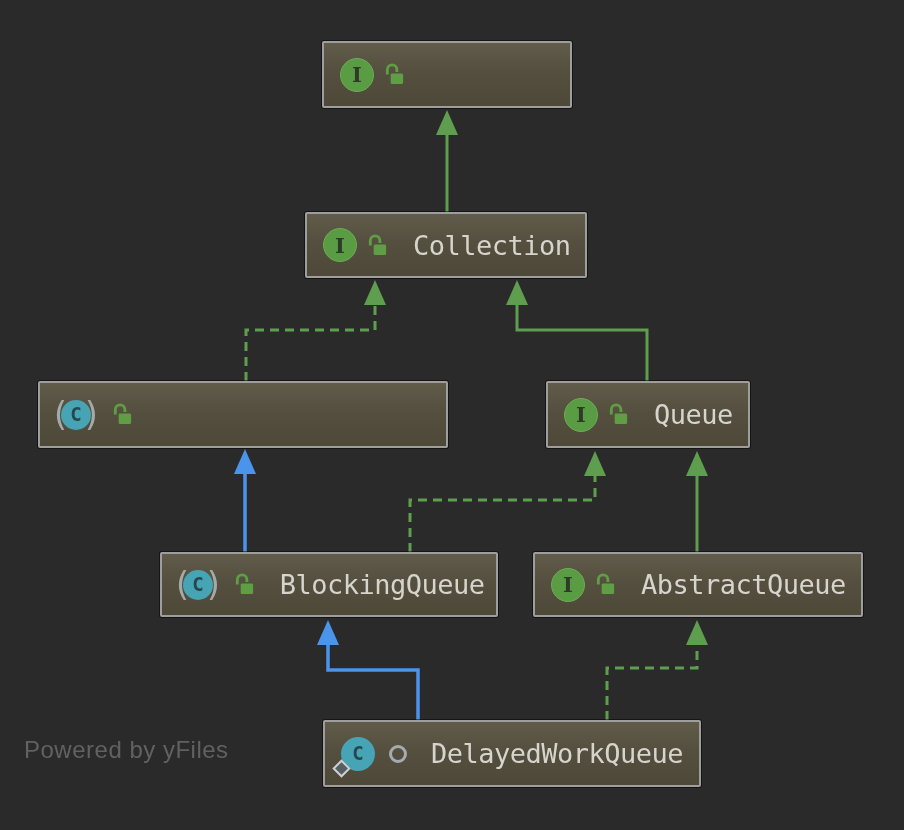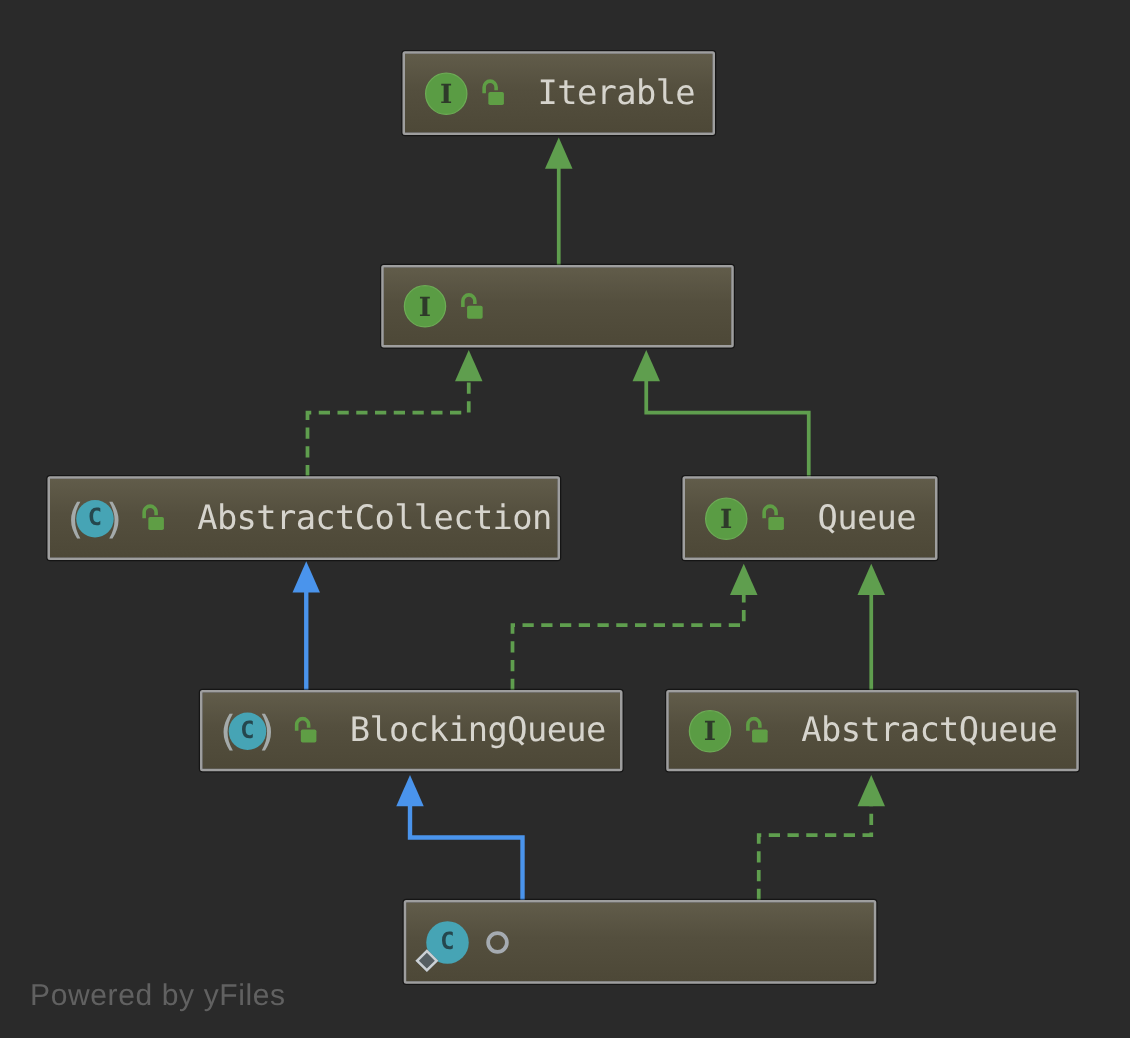--- a/index.html
+++ b/index.html
@@ -71,21 +71,21 @@
   }
   .lock{margin-left:9px;flex:none;display:flex;align-items:center;}
   .ring{
     margin-left:14px;flex:none;
     width:12px;height:12px;
     border:3px solid #a5abb1;
     border-radius:50%;
     background:transparent;
   }
   #watermark{
-    position:absolute;left:24px;top:783px;z-index:2;
+    position:absolute;left:24px;top:736px;z-index:2;
     font-family:"Liberation Sans",sans-serif;
     font-size:24px;color:#616161;letter-spacing:0.5px;
   }
   
   #n-iterable{left:322px;top:41px;width:250px;height:67px;}
   #n-collection{left:305px;top:212px;width:282px;height:66px;}
   #n-abstract-collection{left:38px;top:381px;width:410px;height:67px;}
   #n-queue{left:546px;top:381px;width:204px;height:67px;}
   #n-abstract-queue{left:160px;top:552px;width:338px;height:65px;}
   #n-blocking-queue{left:533px;top:552px;width:330px;height:65px;}
@@ -134,50 +134,49 @@
   <div class="node" id="n-iterable">
     <span class="icon-circle iface">
         <span class="glyph">I</span>
       </span>
     <span class="lock">
       <svg width="23" height="23" viewBox="0 0 24 24">
           <path d="M4.5 12 L4.5 7 A5 5 0 0 1 14.5 7 L14.5 9.5" stroke="#5f9e45" stroke-width="3" fill="none"></path>
           <rect x="8" y="11" width="13" height="11" rx="1.5" fill="#5f9e45"></rect>
         </svg>
     </span>
-    <span class="label">Iterable</span>
   </div>
 
   <div class="node" id="n-collection">
     <span class="icon-circle iface">
         <span class="glyph">I</span>
       </span>
     <span class="lock">
       <svg width="23" height="23" viewBox="0 0 24 24">
           <path d="M4.5 12 L4.5 7 A5 5 0 0 1 14.5 7 L14.5 9.5" stroke="#5f9e45" stroke-width="3" fill="none"></path>
           <rect x="8" y="11" width="13" height="11" rx="1.5" fill="#5f9e45"></rect>
         </svg>
     </span>
+    <span class="label">Collection</span>
   </div>
 
   <div class="node" id="n-abstract-collection">
     <span class="abs-icon">
       <span class="paren open">(</span>
       <span class="icon-circle teal">
           <span class="glyph">C</span>
         </span>
       <span class="paren close">)</span>
     </span>
     <span class="lock">
       <svg width="23" height="23" viewBox="0 0 24 24">
           <path d="M4.5 12 L4.5 7 A5 5 0 0 1 14.5 7 L14.5 9.5" stroke="#5f9e45" stroke-width="3" fill="none"></path>
           <rect x="8" y="11" width="13" height="11" rx="1.5" fill="#5f9e45"></rect>
         </svg>
     </span>
-    <span class="label">AbstractCollection</span>
   </div>
 
   <div class="node" id="n-queue">
     <span class="icon-circle iface">
         <span class="glyph">I</span>
       </span>
     <span class="lock">
       <svg width="23" height="23" viewBox="0 0 24 24">
           <path d="M4.5 12 L4.5 7 A5 5 0 0 1 14.5 7 L14.5 9.5" stroke="#5f9e45" stroke-width="3" fill="none"></path>
           <rect x="8" y="11" width="13" height="11" rx="1.5" fill="#5f9e45"></rect>
@@ -217,16 +216,17 @@
   </div>
 
   <div class="node" id="n-delayed-work-queue">
     <span class="cls-icon">
       <span class="icon-circle teal">
           <span class="glyph">C</span>
         </span>
       <span class="diamond"></span>
     </span>
     <span class="ring"></span>
+    <span class="label">DelayedWorkQueue</span>
   </div>
 
   <div id="watermark">Powered by yFiles</div>
 </div>
 
 </body></html>

